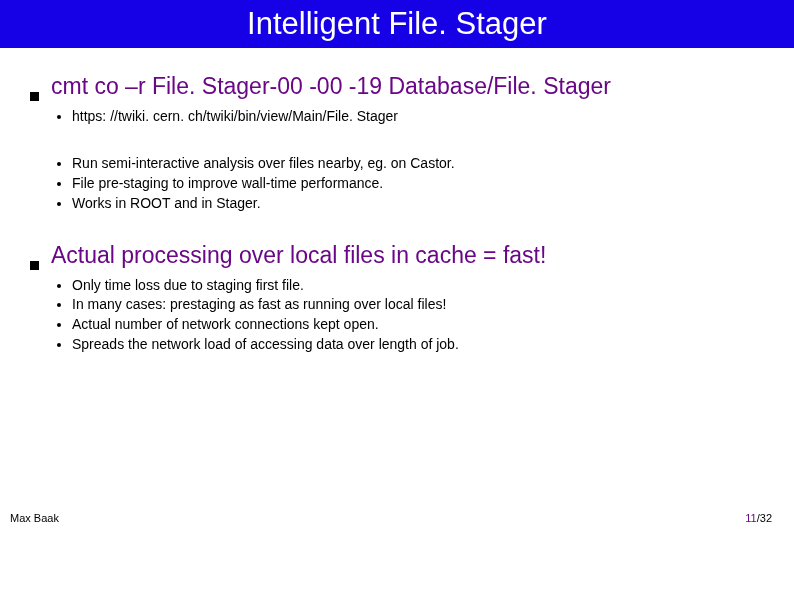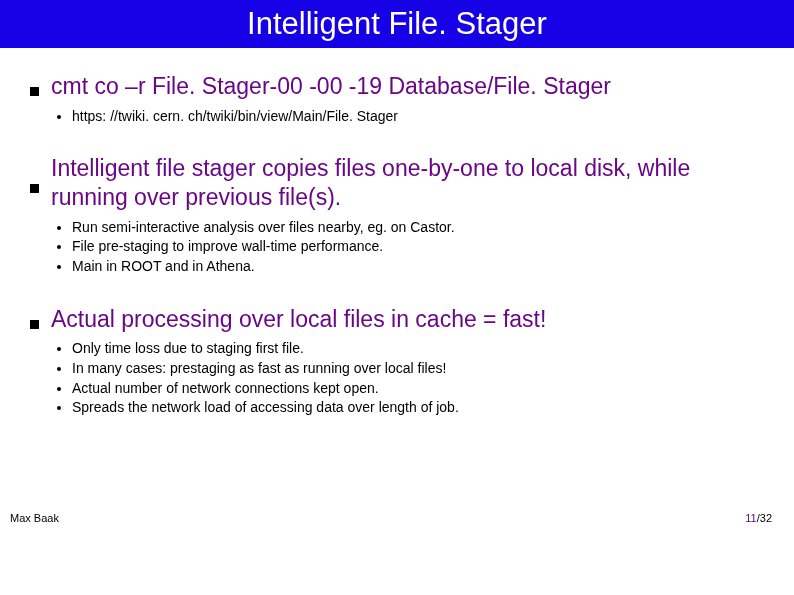--- a/index.html
+++ b/index.html
@@ -17,21 +17,21 @@
     color: #fff;
     font-size: 31px;
     font-family: Verdana, Arial, sans-serif;
   }
   .body {
     padding: 24px 30px 0 30px;
   }
   .section { margin-bottom: 28px; }
   .section-row {
     display: flex;
-    align-items: center;
+    align-items: flex-end;
   }
   .sq-bullet {
     width: 9px; height: 9px; background: #000; display: inline-block;
     margin-top: 10px; margin-right: 12px; flex: 0 0 auto;
   }
   .section-text {
     color: #6a0787;
     font-size: 23px;
     line-height: 1.25;
     font-family: Verdana, Arial, sans-serif;
@@ -75,28 +75,24 @@
       <div class="section-row">
         <span class="sq-bullet"></span>
         <span class="section-text">cmt co –r File. Stager-00 -00 -19 Database/File. Stager</span>
       </div>
       <ul class="sublist">
         <li>https: //twiki. cern. ch/twiki/bin/view/Main/File. Stager</li>
       </ul>
     </div>
 
     <div class="section">
-      <div class="section-row">
-        <span class="sq-bullet"></span>
-        <span class="section-text">Intelligent file stager copies files one-by-one to local disk, while running over previous file(s).</span>
-      </div>
       <ul class="sublist">
         <li>Run semi-interactive analysis over files nearby, eg. on Castor.</li>
         <li>File pre-staging to improve wall-time performance.</li>
-        <li>Main in ROOT and in Athena.</li>
+        <li>Works in ROOT and in Stager.</li>
       </ul>
     </div>
 
     <div class="section">
       <div class="section-row">
         <span class="sq-bullet"></span>
         <span class="section-text">Actual processing over local files in cache = fast!</span>
       </div>
       <ul class="sublist">
         <li>Only time loss due to staging first file.</li>

